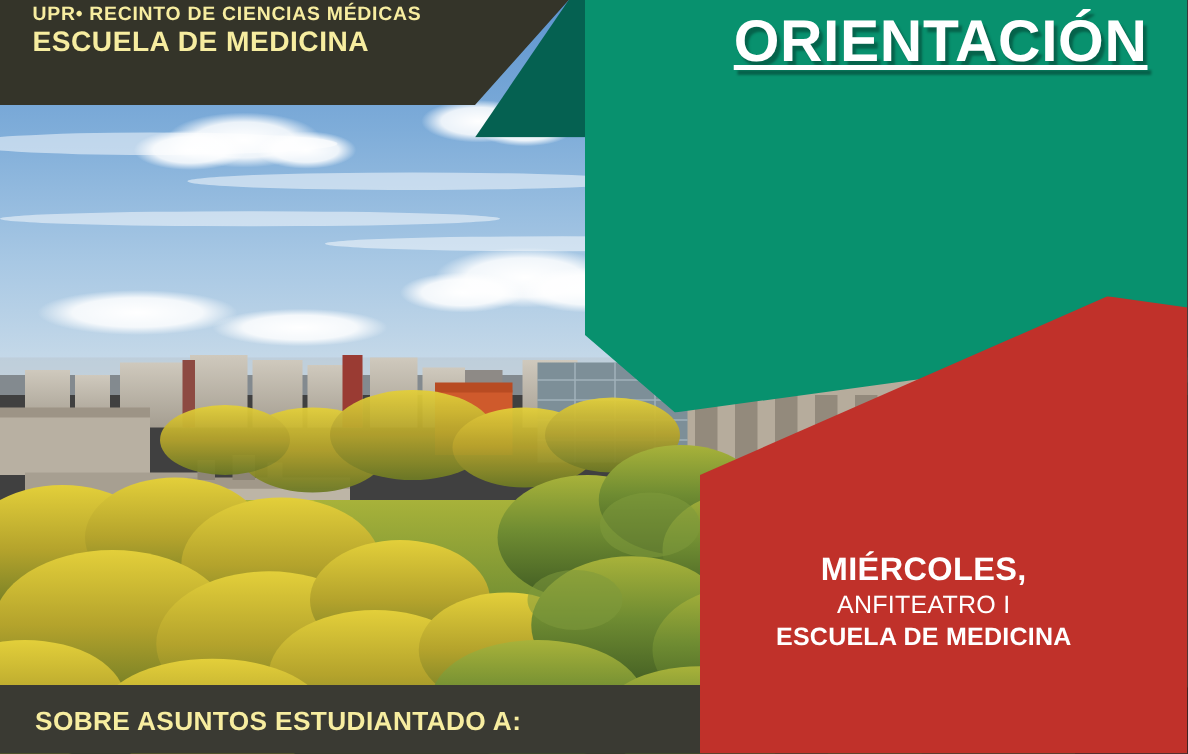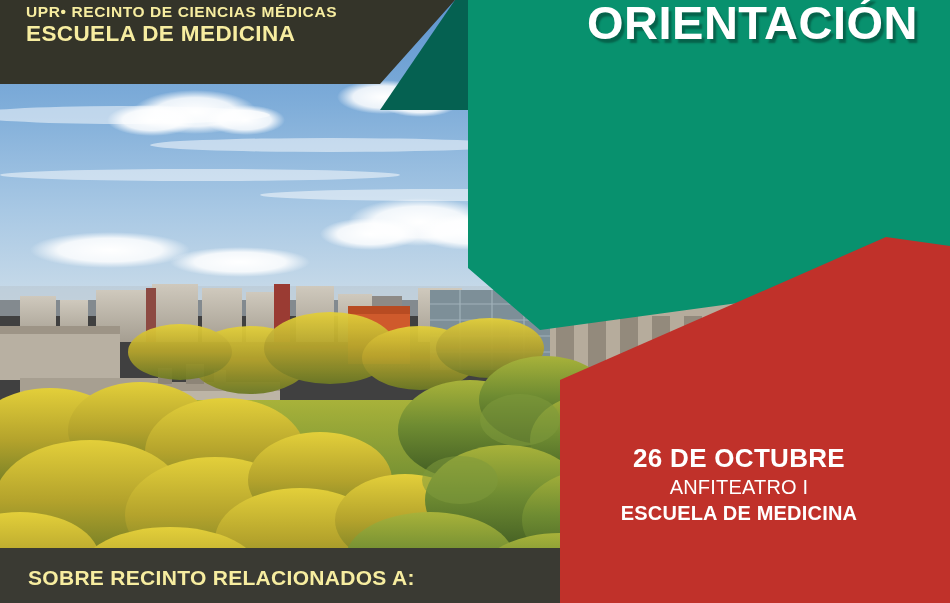--- a/index.html
+++ b/index.html
@@ -40,22 +40,22 @@
     position:absolute;left:0;top:0;width:950px;height:603px;z-index:6;
     background:#08916e;
     clip-path:polygon(468px 0, 950px 0, 950px 300px, 760px 300px, 540px 330px, 468px 268px);
   }
   .green-title{
     position:absolute;left:0;top:0;width:950px;z-index:9;
     text-align:right;padding-right:32px;box-sizing:border-box;
   }
   .t-orientacion{
     color:#ffffff;font-size:47px;font-weight:bold;letter-spacing:.5px;
-    line-height:.98;
-    text-shadow:3px 4px 2px rgba(0,0,0,.32);white-space:nowrap;
+    line-height:.98;margin-top:10px;
+    text-shadow:3px 4px 2px rgba(0,0,0,.32);white-space:nowrap;text-decoration:underline;
   }
   .t-estudiantado{
     color:#ffffff;font-size:38px;font-weight:bold;letter-spacing:.3px;
     line-height:1.0;margin-top:2px;
     text-shadow:3px 4px 2px rgba(0,0,0,.32);white-space:nowrap;
   }
 
   
   .red-shape{
     position:absolute;left:0;top:0;width:950px;height:603px;z-index:7;
@@ -334,21 +334,21 @@
 
   <div class="green-main"></div>
 
   <div class="green-title">
     <div class="t-orientacion">ORIENTACIÓN</div>
   </div>
 
   <div class="red-shape"></div>
 
   <div class="red-text">
-    <div class="r-fecha">26 DE OCTUBRE</div>
+    <div class="r-mier">MIÉRCOLES,</div>
     <div class="r-lugar">ANFITEATRO I</div>
     <div class="r-escuela">ESCUELA DE MEDICINA</div>
   </div>
 
   <div class="bottom-band"></div>
-  <div class="bottom-text">SOBRE RECINTO RELACIONADOS A:</div>
+  <div class="bottom-text">SOBRE ASUNTOS ESTUDIANTADO A:</div>
 
 </div>
 
 </body></html>

